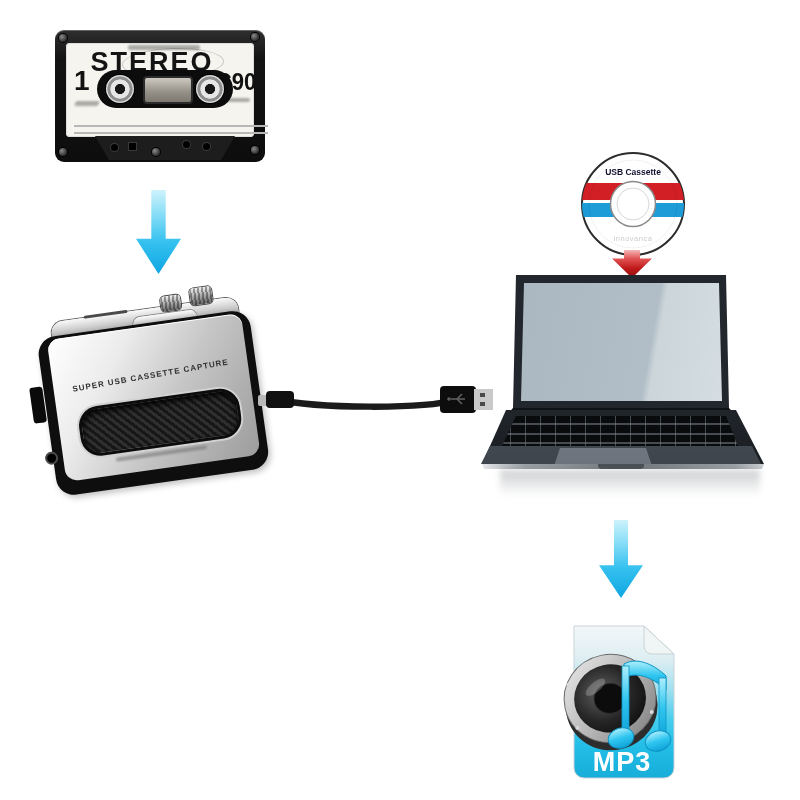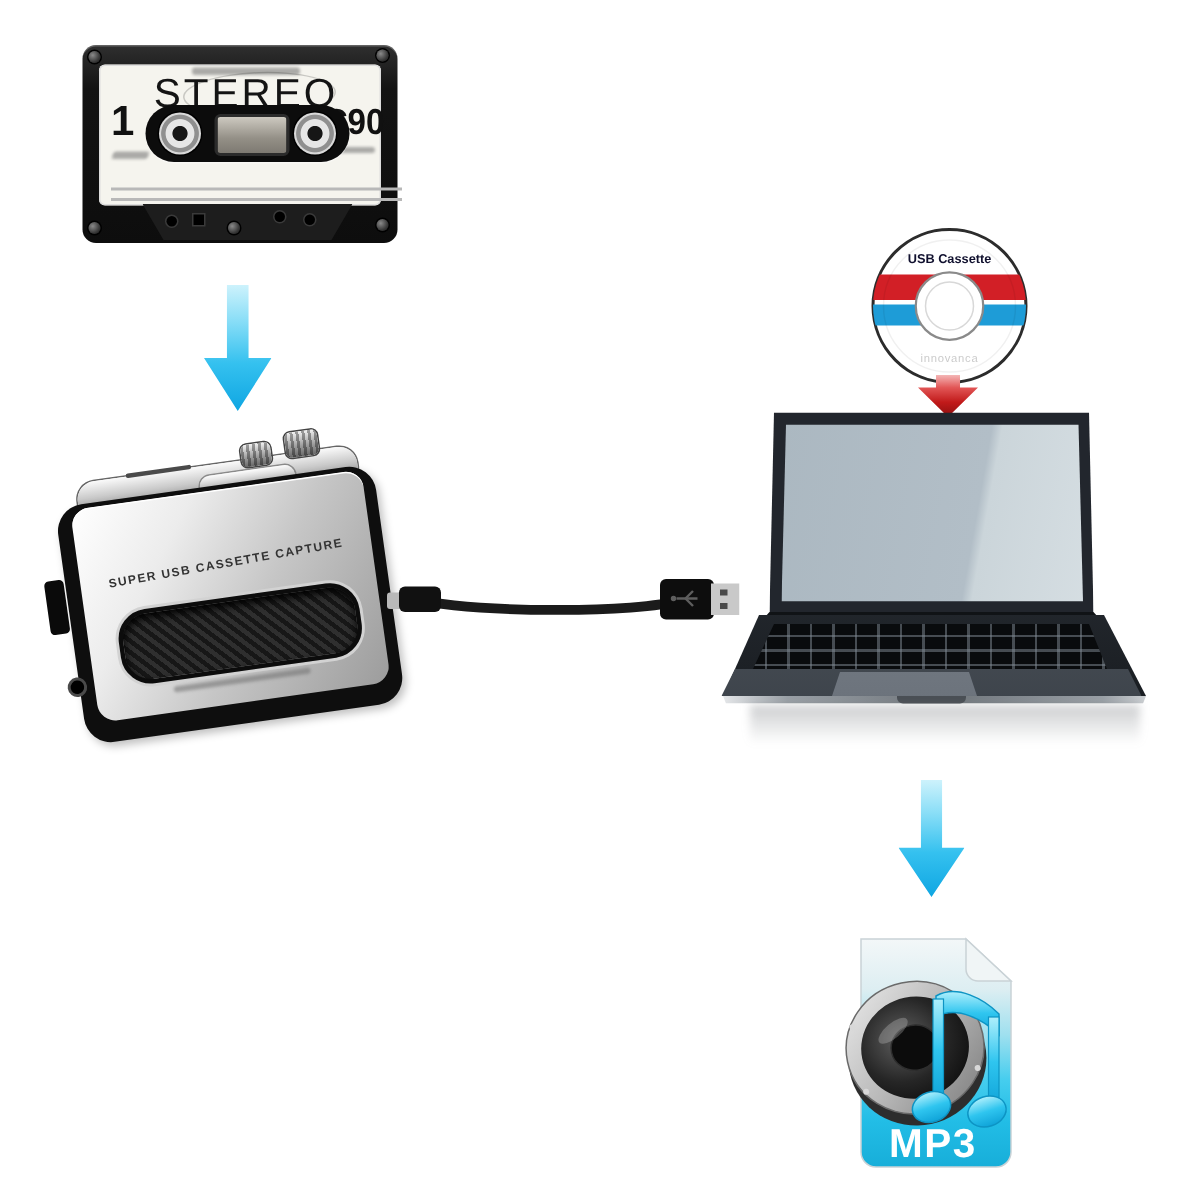--- a/index.html
+++ b/index.html
@@ -6,21 +6,21 @@
   #canvas{position:relative;width:800px;height:800px;background:#fff;overflow:hidden;
           font-family:"Liberation Sans",sans-serif;}
   .abs{position:absolute;}
 
   
   #cassette{left:55px;top:30px;width:210px;height:132px;background:linear-gradient(180deg,#2f2f2f 0%,#131313 22%,#0d0d0d 100%);border-radius:9px;box-shadow:inset 0 1px 0 rgba(255,255,255,.25);}
   .screw{width:8px;height:8px;border-radius:50%;background:radial-gradient(circle at 35% 35%,#8a8a8a,#3a3a3a 60%,#111);box-shadow:0 0 0 1px #000;}
   #cas-label{left:11px;top:13px;width:188px;height:94px;background:#f5f4ee;border-radius:4px;box-shadow:inset 0 0 0 1px #ddd;}
   .microtext{background:#6e6e6e;border-radius:2px;filter:blur(1px);opacity:.55;}
   #stereo-oval{left:56px;top:5px;width:100px;height:28px;border:1px solid rgba(0,0,0,.18);border-radius:50%;transform:rotate(-2deg);}
-  #stereo-txt{left:0;top:4px;width:172px;text-align:center;font-size:27px;font-weight:normal;color:#141414;letter-spacing:2px;padding-left:12px;}
+  #stereo-txt{left:0;top:4px;width:172px;text-align:center;font-size:27px;font-weight:bold;color:#141414;letter-spacing:2px;}
   #reel-pill{left:31px;top:27px;width:136px;height:38px;background:#0c0c0c;border-radius:19px;box-shadow:0 1px 0 rgba(255,255,255,.4);}
   .hub{width:28px;height:28px;border-radius:50%;top:5px;background:radial-gradient(circle,#161616 0 24%,#e6e6e6 27% 47%,#8f8f8f 50% 62%,#d9d9d9 65% 82%,#3c3c3c 85% 100%);box-shadow:0 0 0 1px #000;}
   #tape-window{left:46px;top:6px;width:46px;height:24px;border:2px solid #2b2b2b;border-radius:4px;background:linear-gradient(180deg,#cdc9c0,#938f86 60%,#7e7a72);}
   #side-number{left:8px;top:22px;font-size:28px;font-weight:bold;color:#111;}
   #format-label{left:148px;top:25px;font-size:24px;font-weight:bold;color:#111;transform:scaleX(.92);}
   .cas-line{left:8px;width:194px;height:2px;background:#b8b8b8;}
   #cas-bottom-panel{left:40px;top:106px;width:140px;height:24px;background:#1d1d1d;clip-path:polygon(0 0,100% 0,90% 100%,10% 100%);}
   .cas-hole{width:7px;height:7px;border-radius:50%;background:#000;box-shadow:0 0 0 1px #3a3a3a;}
   .cas-sqhole{width:7px;height:7px;background:#000;box-shadow:0 0 0 1px #3a3a3a;}
 

